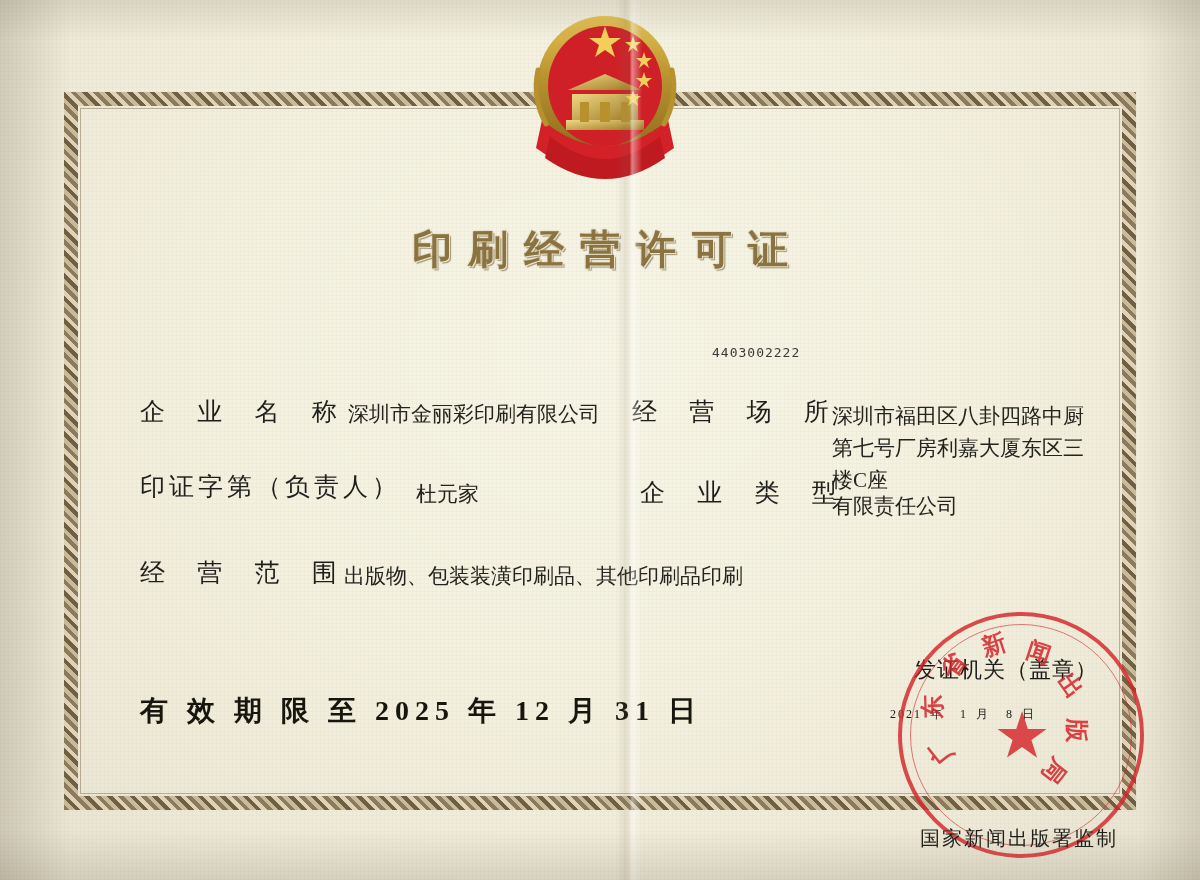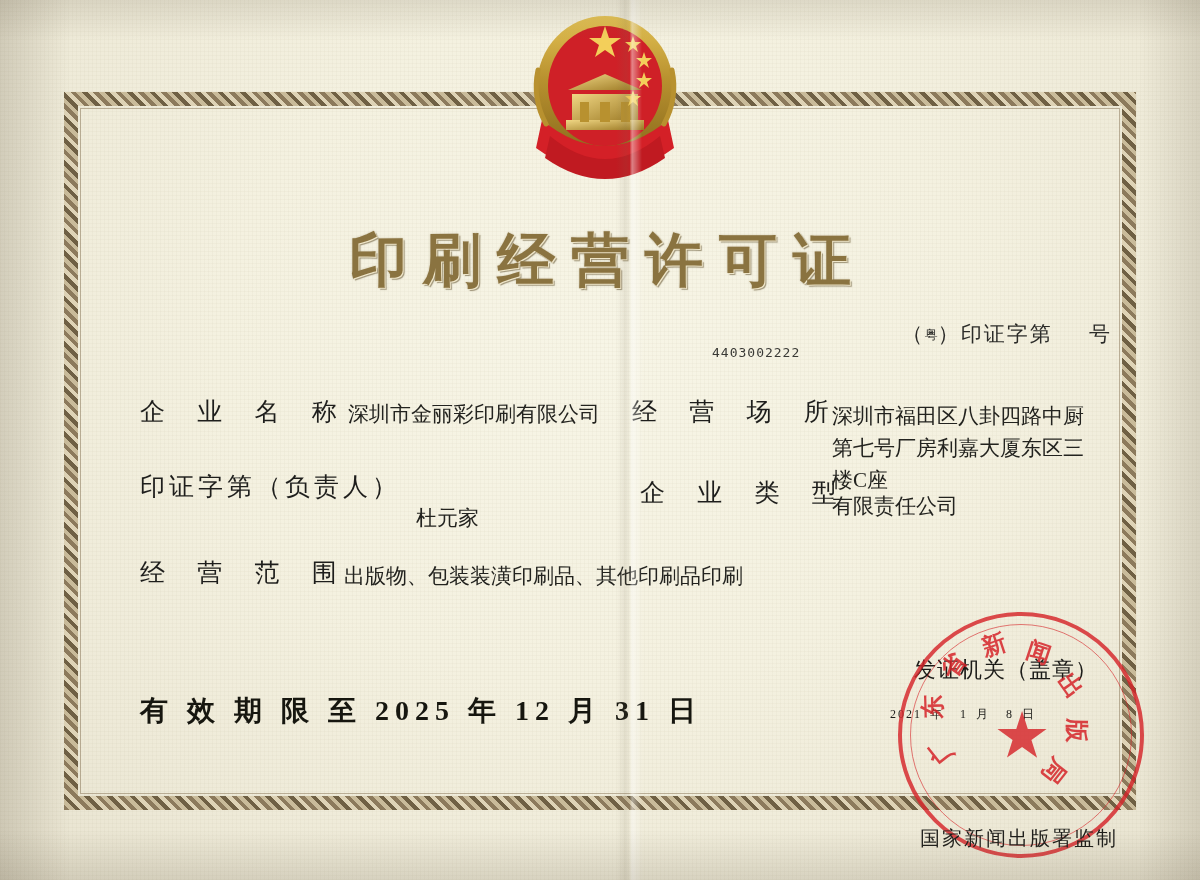--- a/index.html
+++ b/index.html
@@ -92,21 +92,21 @@
   }
 
   
   .title {
     position: absolute;
     left: 0; top: 222px;
     width: 1200px;
     text-align: center;
     font-family: "DejaVu Serif", "Liberation Serif", serif;
     font-weight: 700;
-    font-size: 58px;
+    font-size: 40px;
     letter-spacing: 16px;
     text-indent: 16px;
     color: #8a7340;
     text-shadow:
       1px 1px 0 #efe6c9,
       2px 2px 1px rgba(90,72,36,0.55),
       0 0 2px rgba(120,98,50,0.4);
   }
 
   
@@ -288,33 +288,30 @@
         <polygon points="113,82 115,88 121,88 116,92 118,98 113,94 108,98 110,92 105,88 111,88"></polygon>
       </g>
 
       <path d="M18 62 q-6 28 8 54" stroke="#b8912f" stroke-width="5" fill="none" stroke-linecap="round"></path>
       <path d="M152 62 q6 28 -8 54" stroke="#b8912f" stroke-width="5" fill="none" stroke-linecap="round"></path>
     </svg>
   </div>
 
   <div class="title">印刷经营许可证</div>
 
-  <div class="cert-no-line">
-    <span>（</span><span class="small">粤</span><span>）印证字第</span>&nbsp;&nbsp;&nbsp;&nbsp;&nbsp;<span>号</span>
-  </div>
   <div class="cert-no-digits">4403002222</div>
 
   <div class="label sp4" style="left:140px; top:395px;">企 业 名 称</div>
   <div class="value" style="left:348px; top:400px;">深圳市金丽彩印刷有限公司</div>
 
   <div class="label sp4" style="left:632px; top:395px;">经 营 场 所</div>
   <div class="value multi" style="left:832px; top:400px; width:272px;">深圳市福田区八卦四路中厨第七号厂房利嘉大厦东区三楼C座</div>
 
   <div class="label sp2" style="left:140px; top:470px;">印证字第（负责人）</div>
-  <div class="value" style="left:416px; top:504px;">杜元家</div>
+  <div class="value" style="left:416px; top:480px;">杜元家</div>
 
   <div class="label sp4" style="left:640px; top:476px;">企 业 类 型</div>
   <div class="value" style="left:832px; top:492px;">有限责任公司</div>
 
   <div class="label sp4" style="left:140px; top:556px;">经 营 范 围</div>
   <div class="value" style="left:344px; top:562px;">出版物、包装装潢印刷品、其他印刷品印刷</div>
 
   <div class="validity">有 效 期 限 至 2025 年 12 月 31 日</div>
 
   <div class="issuer">发证机关（盖章）</div>

